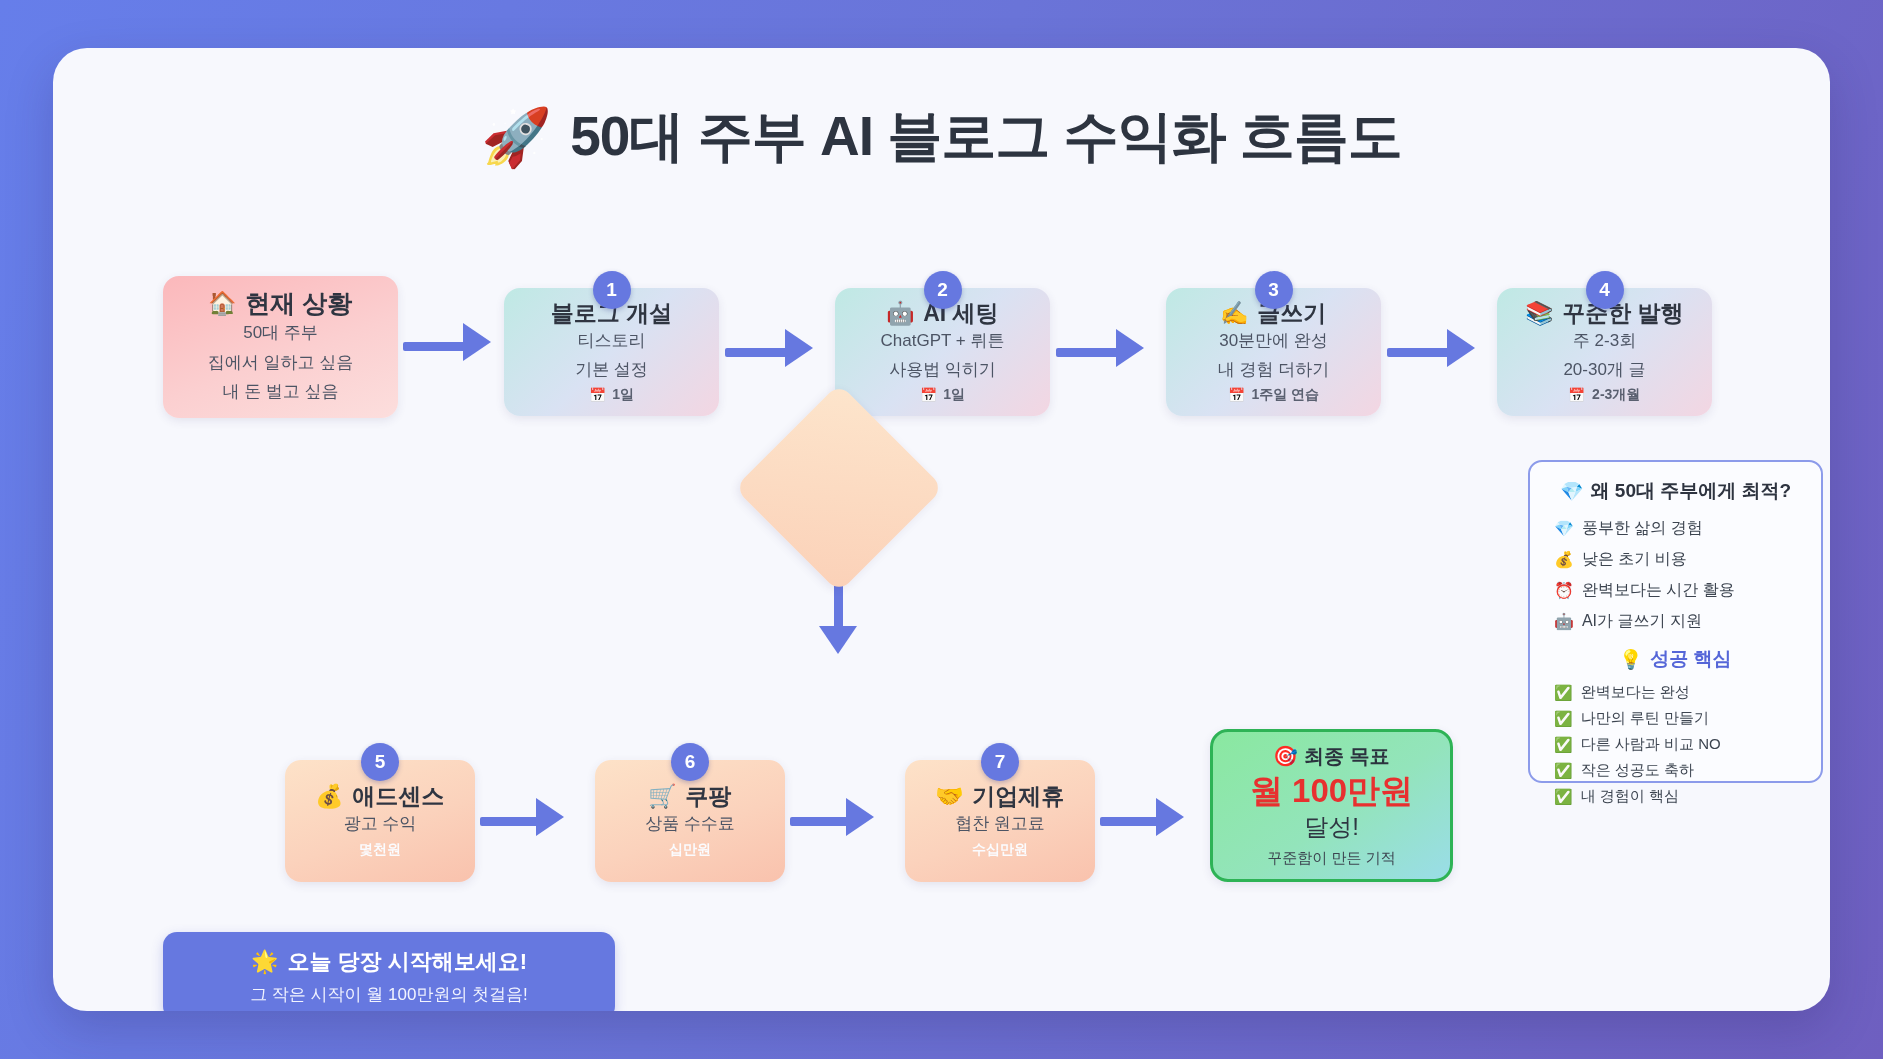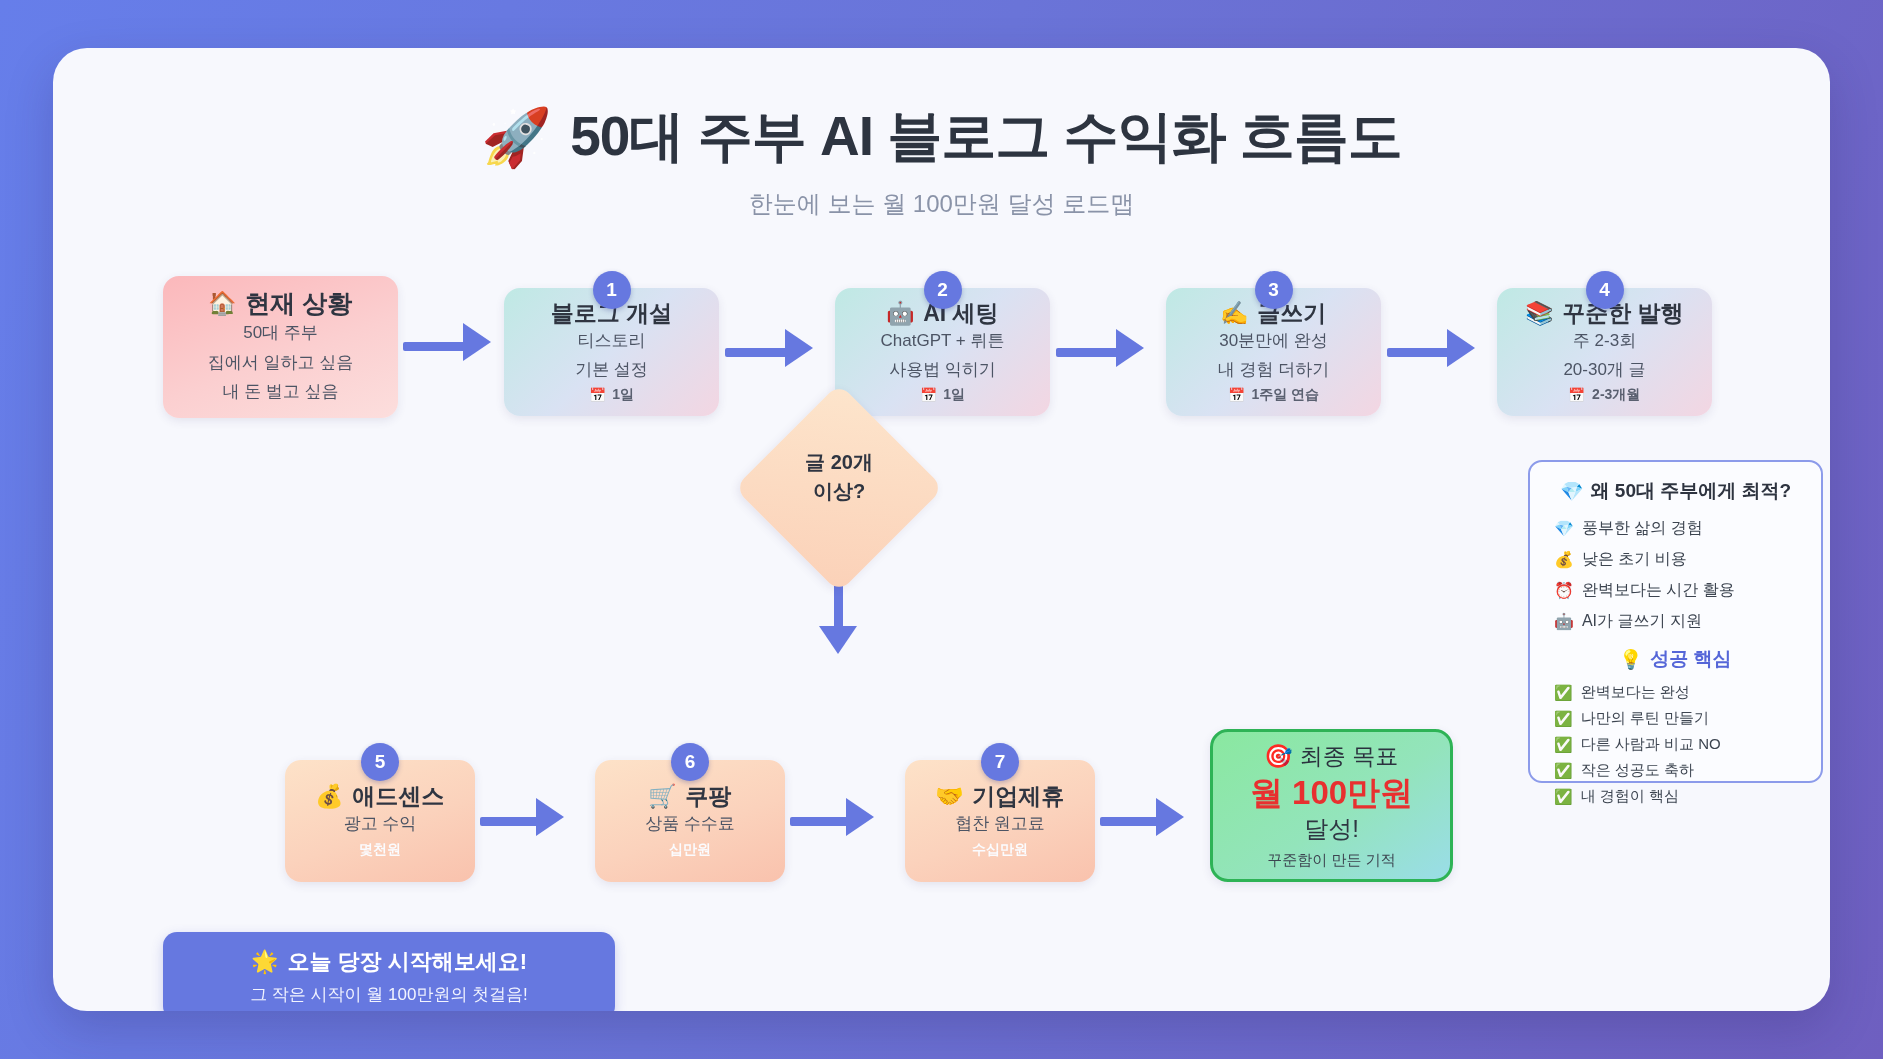--- a/index.html
+++ b/index.html
@@ -97,21 +97,21 @@
   #node-6 { left: 542px; top: 712px; }
   #node-7 { left: 852px; top: 712px; }
 
   #node-goal {
     left: 1157px; top: 681px; width: 243px; height: 153px;
     background: linear-gradient(145deg, #8ae8a0 0%, #93e4bb 55%, #9adde8 100%);
     border: 3px solid #2eb356;
     border-radius: 18px;
     gap: 2px;
   }
-  #goal-title { font-size: 23px; font-weight: normal; color: #2b323e; }
+  #goal-title { font-size: 20px; font-weight: bold; color: #2b323e; }
   #goal-amount { font-size: 33px; font-weight: bold; color: #e8302f; line-height: 1.15; }
   #goal-reach { font-size: 24px; color: #2f3642; }
   #goal-sub { font-size: 15px; color: #3c4450; margin-top: 4px; }
 
   
   #decision {
     position: absolute; left: 712px; top: 366px; width: 148px; height: 148px;
     transform: rotate(45deg);
     background: linear-gradient(140deg, #fde5cc 0%, #fbd1b8 100%);
     border-radius: 14px;
@@ -179,21 +179,20 @@
 </head>
 <body>
 
 <div id="canvas">
 
   <div id="header">
     <div id="title-row">
       <span id="rocket-icon">🚀</span>
       <span id="page-title">50대 주부 AI 블로그 수익화 흐름도</span>
     </div>
-    <div id="page-subtitle">한눈에 보는 월 100만원 달성 로드맵</div>
   </div>
 
   <div class="arrow-h" style="left:350px; top:294px; width:62px;"></div>
   <div class="head-r" style="left:410px; top:275px;"></div>
 
   <div class="arrow-h" style="left:672px; top:300px; width:62px;"></div>
   <div class="head-r" style="left:732px; top:281px;"></div>
 
   <div class="arrow-h" style="left:1003px; top:300px; width:62px;"></div>
   <div class="head-r" style="left:1063px; top:281px;"></div>
@@ -274,24 +273,20 @@
     </div>
     <div class="node-line">주 2-3회</div>
     <div class="node-line">20-30개 글</div>
     <div class="node-meta">
       <span>📅</span>
       <span>2-3개월</span>
     </div>
   </div>
 
   <div id="decision"></div>
-  <div id="decision-label">
-    <div>글 20개</div>
-    <div>이상?</div>
-  </div>
 
   <div id="node-5" class="node income-node">
     <div class="badge">5</div>
     <div class="node-title">
       <span class="emo">💰</span>
       <span>애드센스</span>
     </div>
     <div class="node-line">광고 수익</div>
     <div class="node-money">몇천원</div>
   </div>

